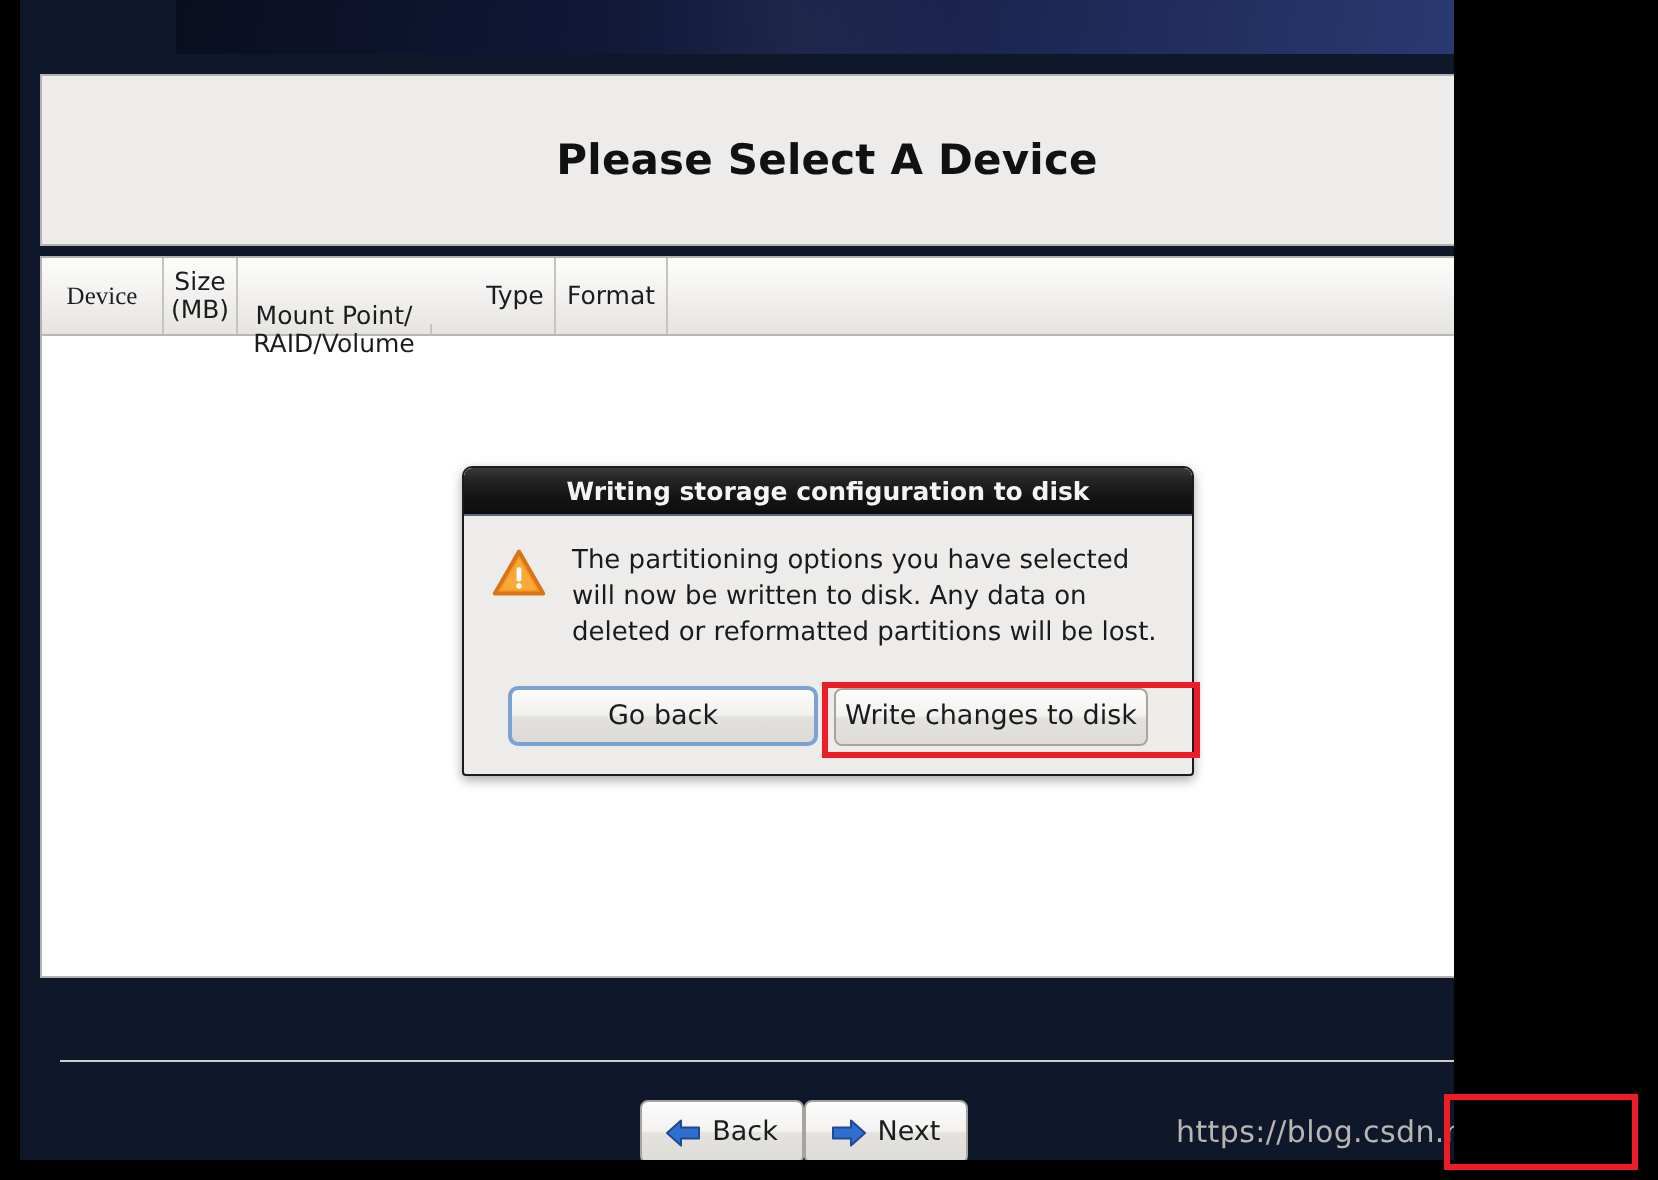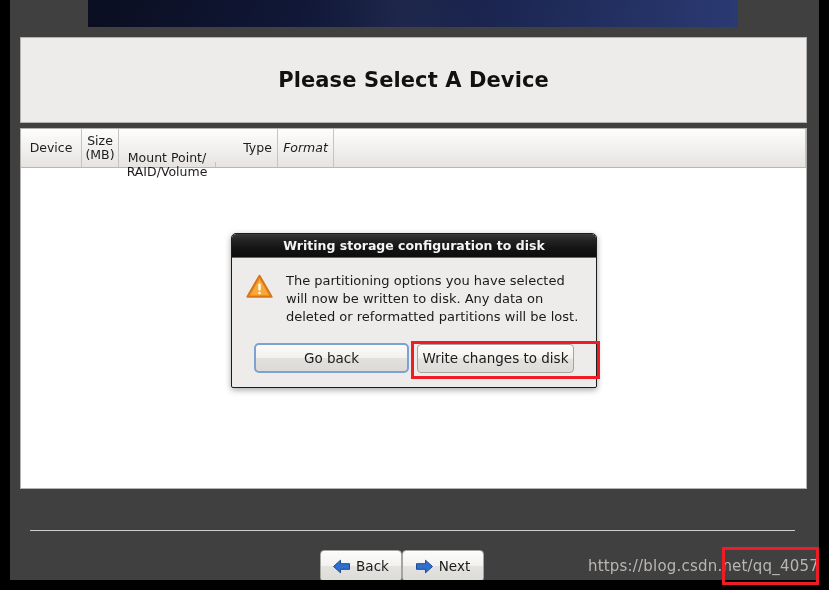--- a/index.html
+++ b/index.html
@@ -13,23 +13,23 @@
     font-family: "DejaVu Sans", "Liberation Sans", sans-serif;
     overflow: hidden;
     position: relative;
   }
 
   
   #installer-window {
     position: absolute;
     left: 10px;
     top: 0px;
-    width: 809px;
+    width: 717px;
     height: 580px;
-    background: #404040;
+    background: #0f172a;
     overflow: hidden;
   }
 
   
   #banner {
     position: absolute;
     left: 78px;
     top: 0px;
     width: 650px;
     height: 27px;
@@ -91,25 +91,25 @@
     font-size: 12.5px;
     color: #1c1c1c;
     line-height: 1.12;
     padding: 0 7px;
     box-sizing: border-box;
     border-right: 1px solid #c6c4c0;
     white-space: pre-line;
     background: transparent;
   }
   .th:last-child { border-right: 1px solid #c6c4c0; }
-  .th-device { width: 61px; }
+  .th-device { width: 61px; font-family: Liberation Serif, serif; }
   .th-size   { width: 37px; }
   .th-mount  { width: 97px; margin-top: 33px; }
   .th-type   { width: 40px; margin-left: 22px; }
-  .th-format { width: 56px; font-style: italic; }
+  .th-format { width: 56px; }
   .th-filler { flex: 1; border-right: none; }
 
   #table-body {
     height: 320px;
     background: #ffffff;
   }
 
   
   #action-row {
     position: absolute;

